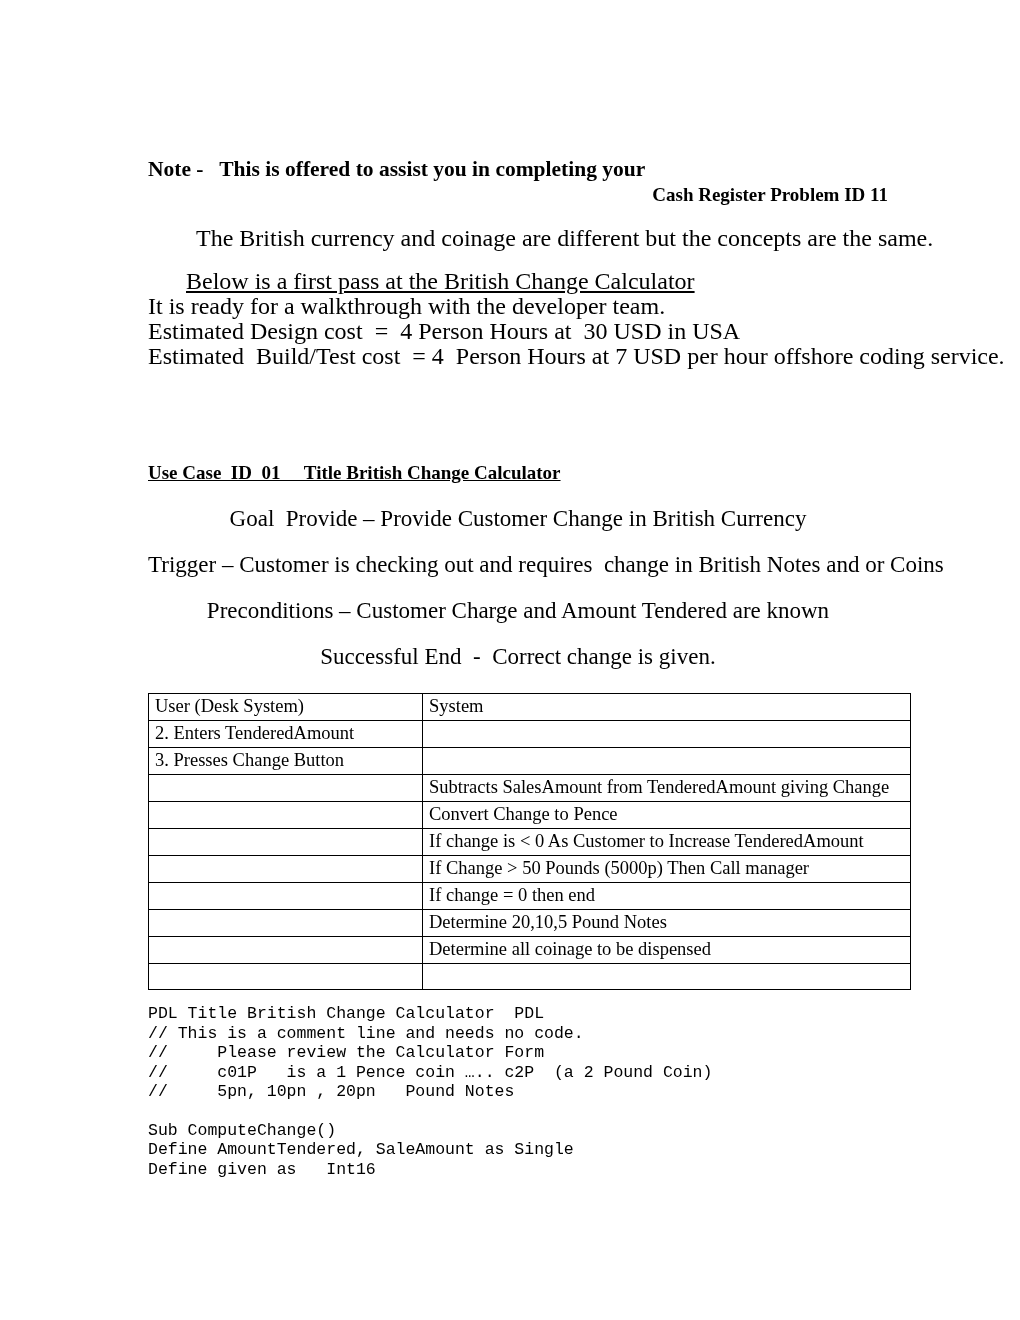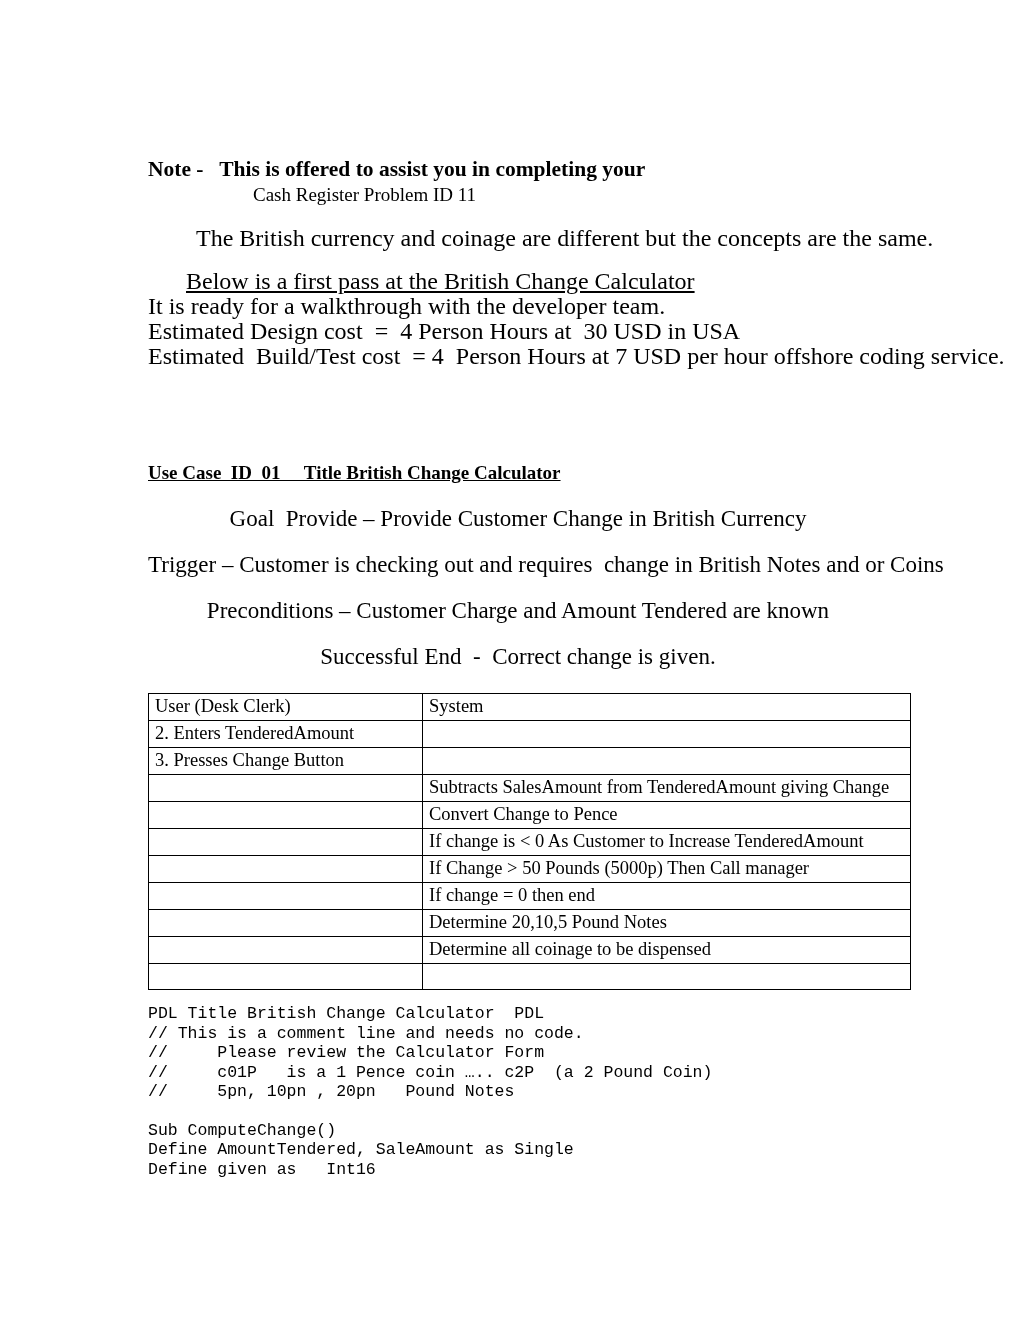--- a/index.html
+++ b/index.html
@@ -32,24 +32,25 @@
   
   .note-line {
     font-size: 21.5px;
     font-weight: bold;
     line-height: 26px;
     white-space: pre;
   }
   .note-label { font-weight: bold; }
   .subtitle-line {
     font-size: 19px;
-    font-weight: normal;
+    font-weight: bold;
     line-height: 26px;
     padding-left: 105px;
     white-space: pre;
+    text-align: right;
   }
 
   .gap-18 { height: 18px; }
 
   .intro-line {
     font-size: 24px;
     line-height: 25px;
     white-space: pre;
   }
   .indent-48 { padding-left: 48px; }
@@ -132,21 +133,21 @@
       <div class="uc-line">Preconditions – Customer Charge and Amount Tendered are known</div>
       <div style="height:22px"></div>
       <div class="uc-line">Successful End  -  Correct change is given.</div>
     </div>
 
     <div style="height:24px"></div>
 
     <table class="uc-table">
       <tbody>
         <tr>
-          <td class="col-user">User (Desk Clerk)</td>
+          <td class="col-user">User (Desk System)</td>
           <td class="col-system">System</td>
         </tr>
         <tr>
           <td class="col-user">2. Enters TenderedAmount</td>
           <td class="col-system"></td>
         </tr>
         <tr>
           <td class="col-user">3. Presses Change Button</td>
           <td class="col-system"></td>
         </tr>

